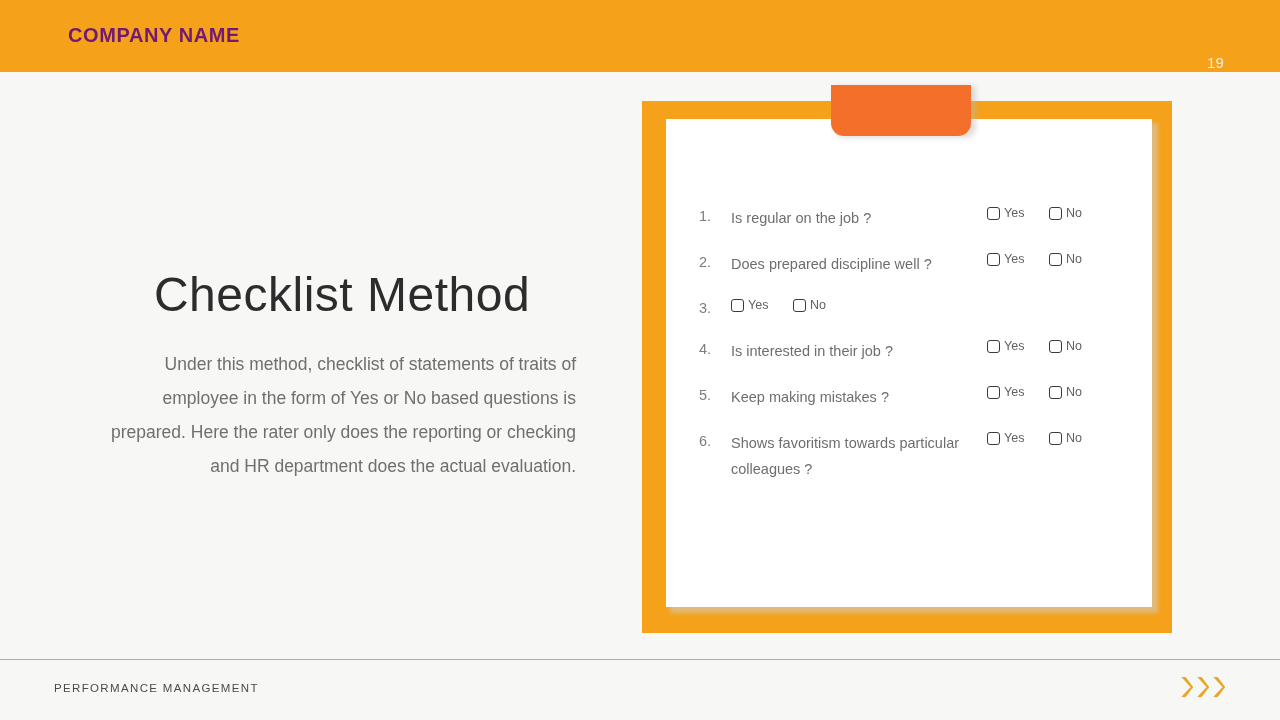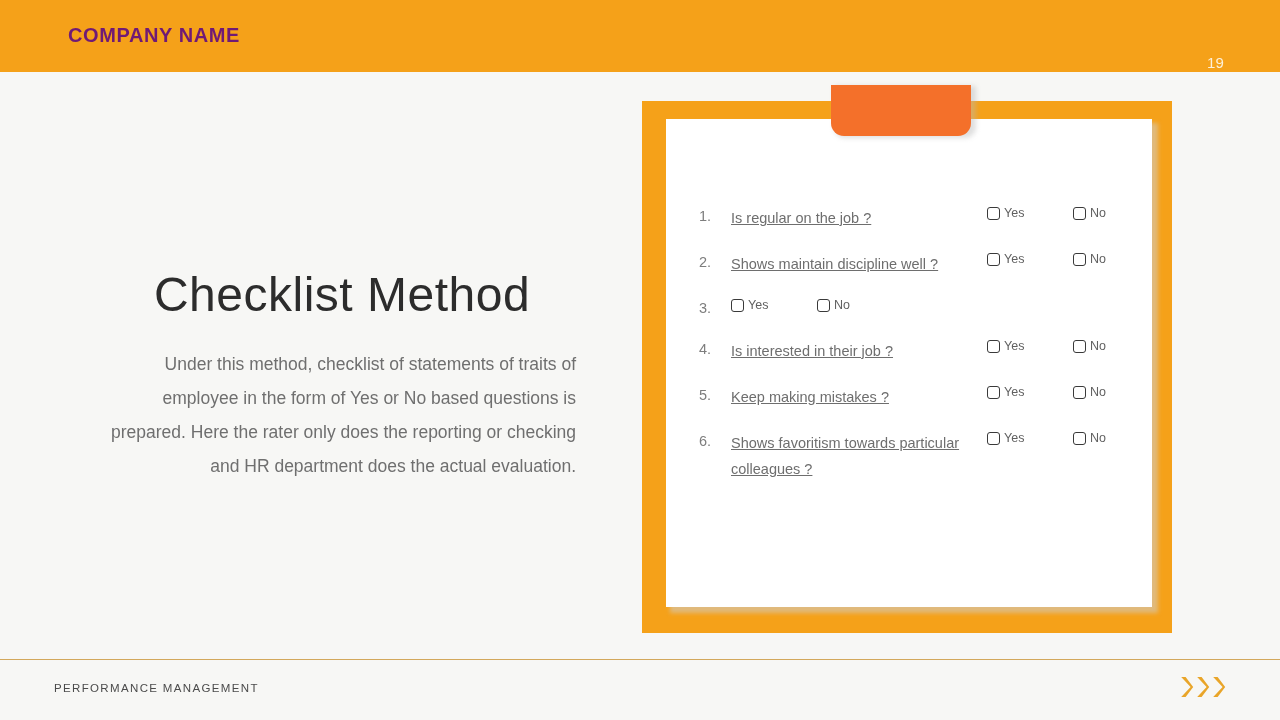--- a/index.html
+++ b/index.html
@@ -161,29 +161,27 @@
     padding-top: 1px;
   }
 
   .row-question {
     flex: 1 1 auto;
     width: 256px;
     max-width: 256px;
     font-size: 14.5px;
     color: #6e6e6e;
     line-height: 26px;
-    text-decoration: underline;
   }
 
   .row-options {
     flex: 0 0 auto;
     display: flex;
     align-items: flex-start;
     padding-top: 2px;
-    gap: 24px;
   }
 
   .opt {
     display: flex;
     align-items: center;
     gap: 4px;
   }
 
   .opt.yes { width: 62px; }
 
@@ -263,21 +261,21 @@
             <span class="opt-label">Yes</span>
           </div>
           <div class="opt no">
             <span class="checkbox"></span>
             <span class="opt-label">No</span>
           </div>
         </div>
       </div>
       <div class="check-row">
         <div class="row-num">2.</div>
-        <div class="row-question">Shows maintain discipline well ?</div>
+        <div class="row-question">Does prepared discipline well ?</div>
         <div class="row-options">
           <div class="opt yes">
             <span class="checkbox"></span>
             <span class="opt-label">Yes</span>
           </div>
           <div class="opt no">
             <span class="checkbox"></span>
             <span class="opt-label">No</span>
           </div>
         </div>

